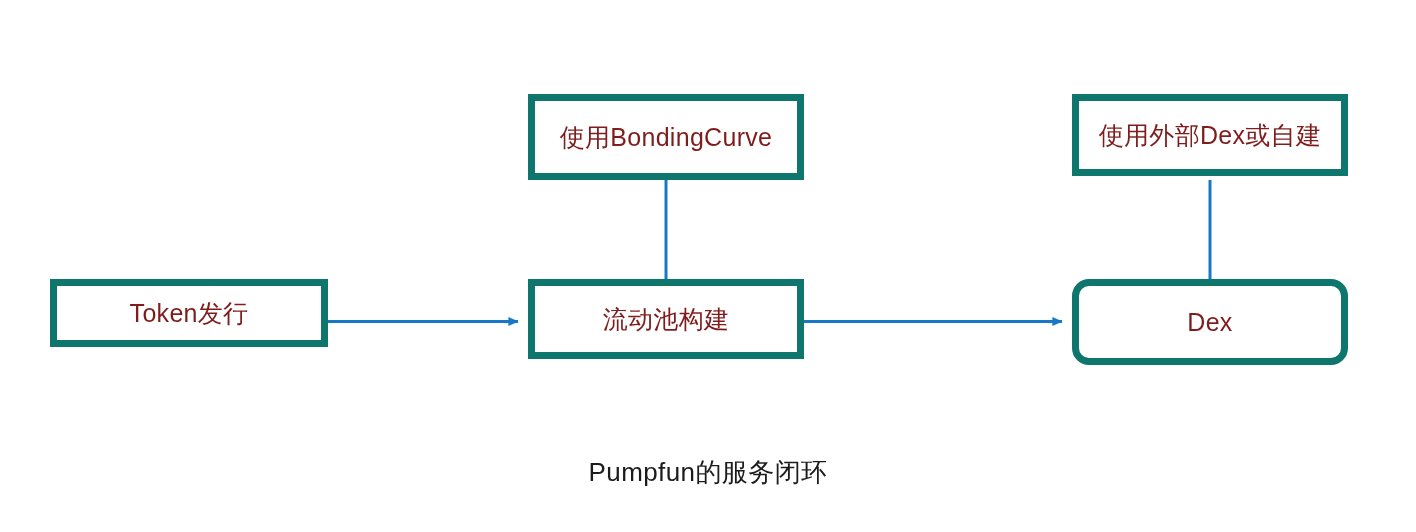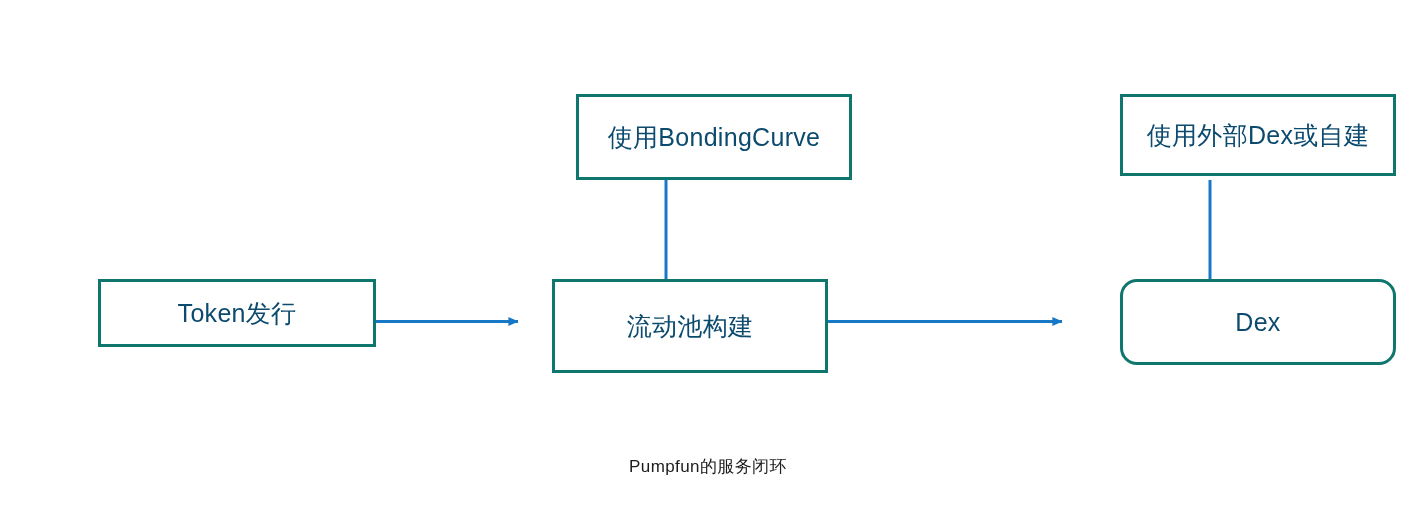--- a/index.html
+++ b/index.html
@@ -15,32 +15,31 @@
   }
   #canvas {
     position: relative;
     width: 1416px;
     height: 532px;
     background: #ffffff;
   }
   .node {
     position: absolute;
     box-sizing: border-box;
-    border: 3px solid #0f766e;
+    border: 7px solid #0f766e;
     background: #ffffff;
     display: flex;
     align-items: center;
     justify-content: center;
-    color: #0c4a6e;
+    color: #7f1d1d;
     font-size: 25px;
     font-weight: 400;
     letter-spacing: 0.3px;
     line-height: 1.2;
     white-space: nowrap;
-    margin-left: 48px;
   }
   
   #node-bonding-curve {
     left: 528px;
     top: 94px;
     width: 276px;
     height: 86px;
   }
   #node-external-dex {
     left: 1072px;
@@ -49,24 +48,24 @@
     height: 82px;
   }
   
   #node-token-issue {
     left: 50px;
     top: 279px;
     width: 278px;
     height: 68px;
   }
   #node-liquidity-pool {
-    left: 504px;
+    left: 528px;
     top: 279px;
     width: 276px;
-    height: 94px;
+    height: 80px;
     align-items: center;
   }
   #node-dex {
     left: 1072px;
     top: 279px;
     width: 276px;
     height: 86px;
     border-radius: 17px;
   }
   
@@ -78,21 +77,21 @@
     height: 532px;
     pointer-events: none;
   }
   #caption {
     position: absolute;
     left: 0;
     top: 455px;
     width: 1416px;
     text-align: center;
     color: #1c1c1c;
-    font-size: 17px;
+    font-size: 26px;
     letter-spacing: 0.4px;
   }
 </style>
 </head>
 <body>
 
 <div id="canvas">
 
   <svg id="edges" width="1416" height="532" viewBox="0 0 1416 532">
     <defs>

